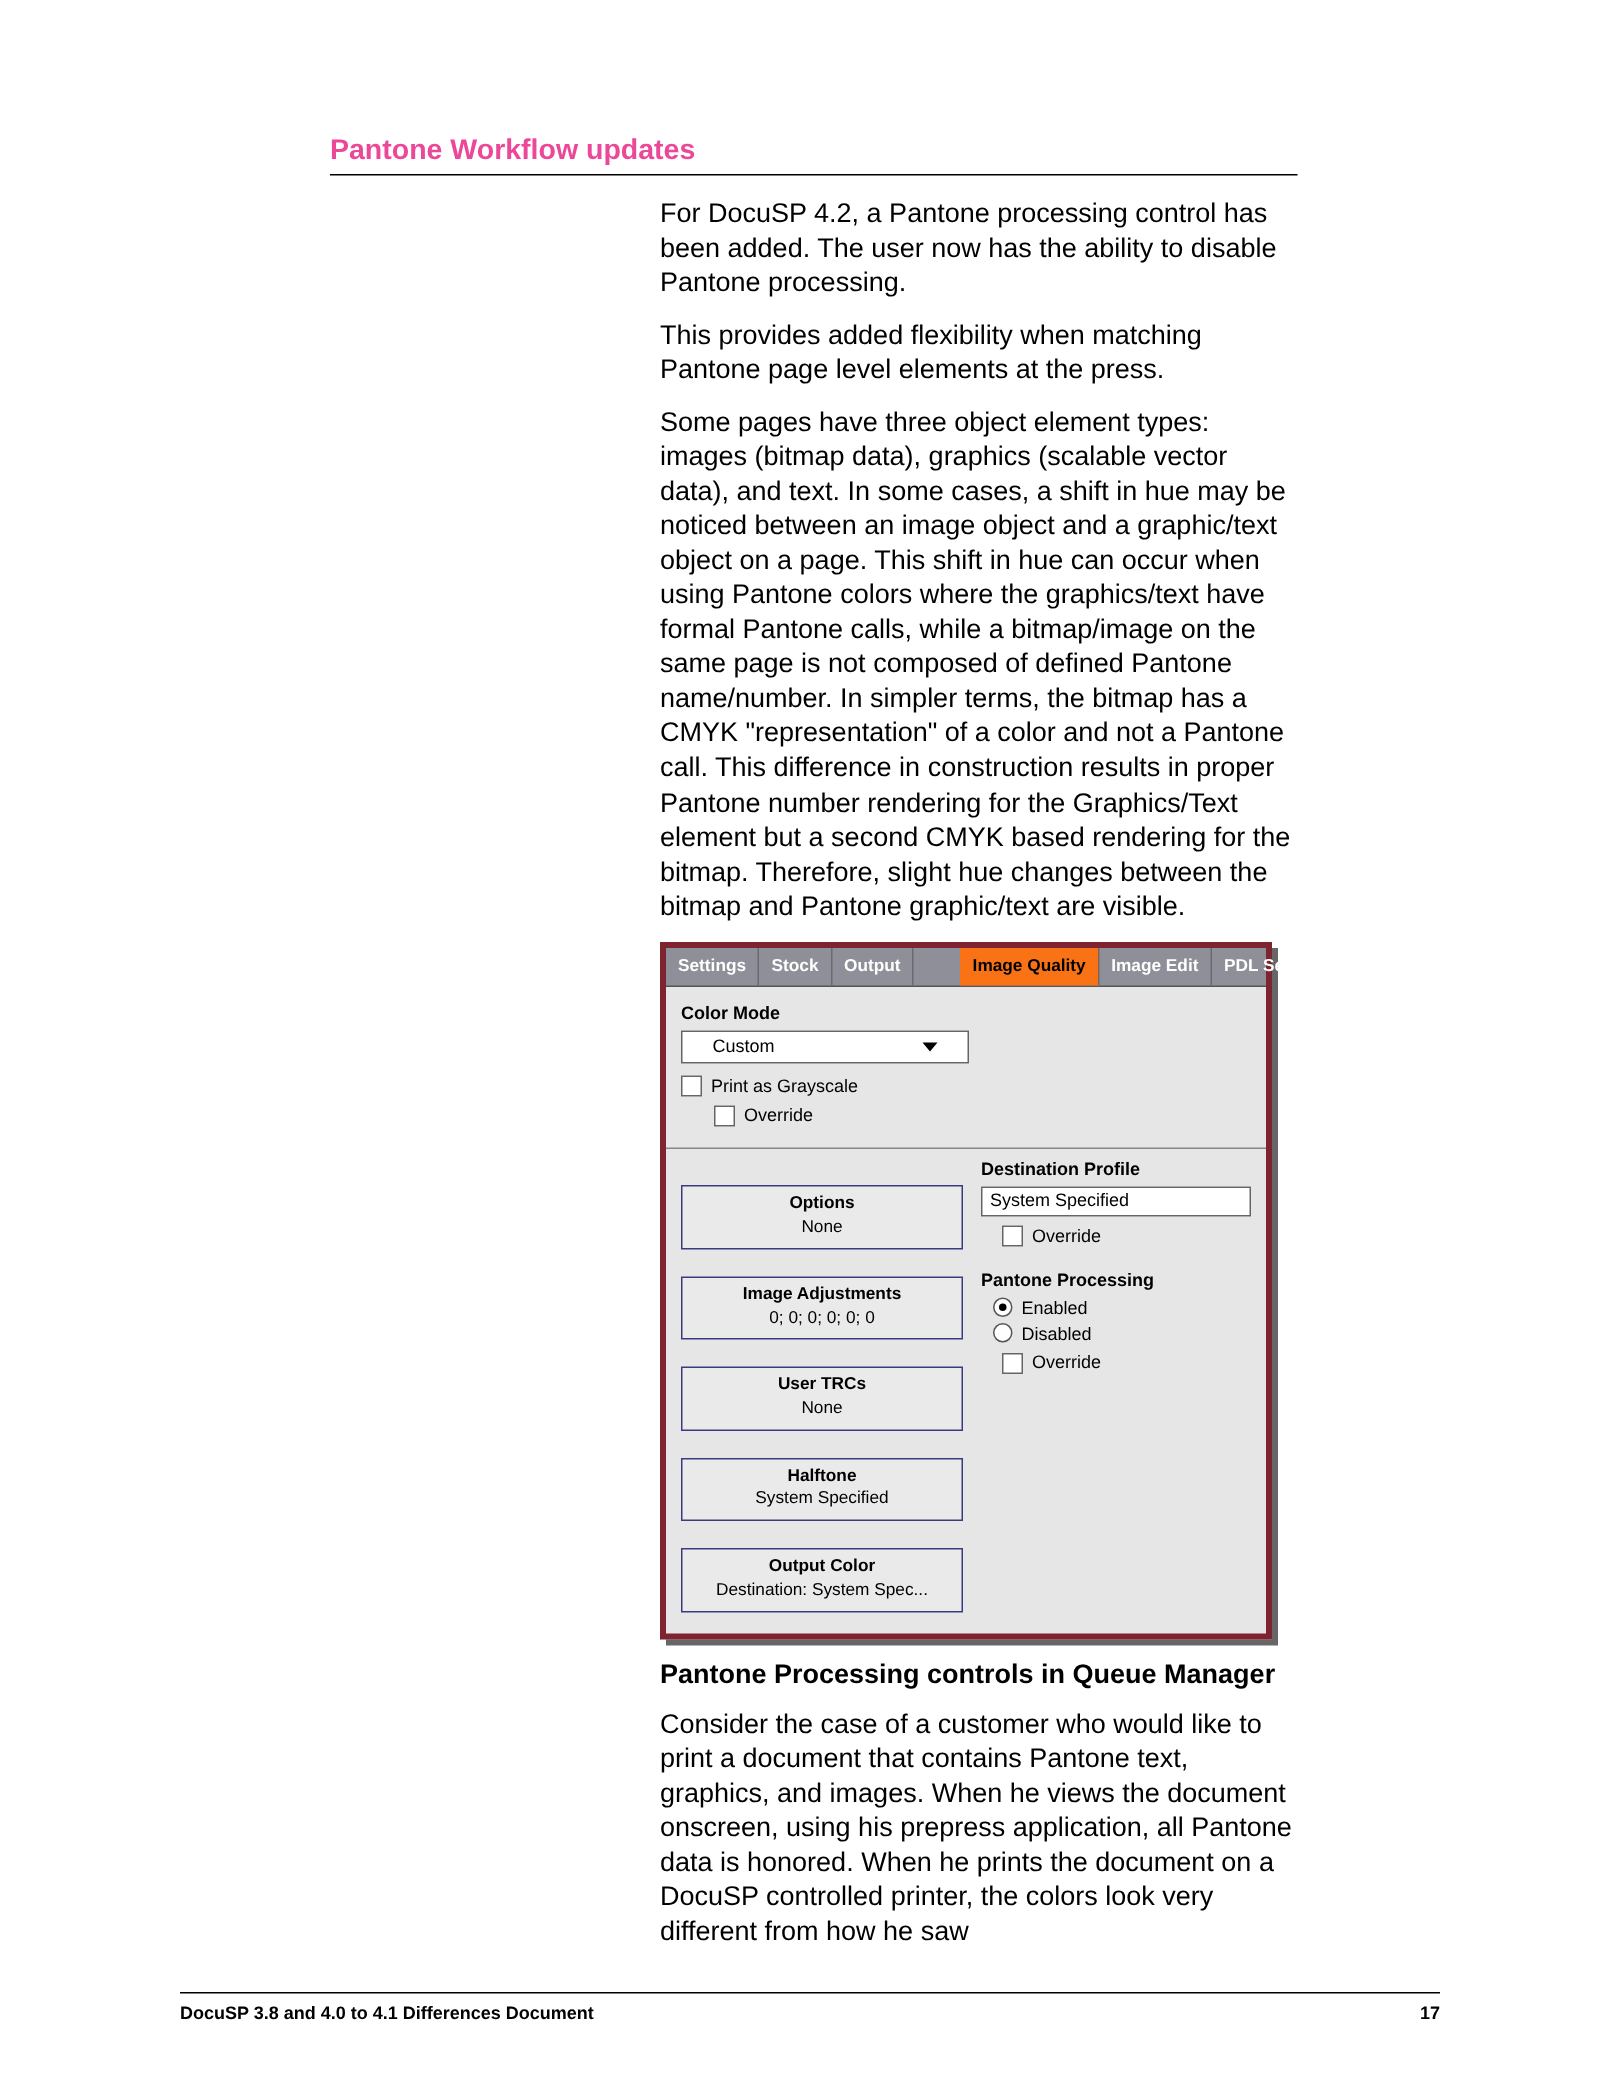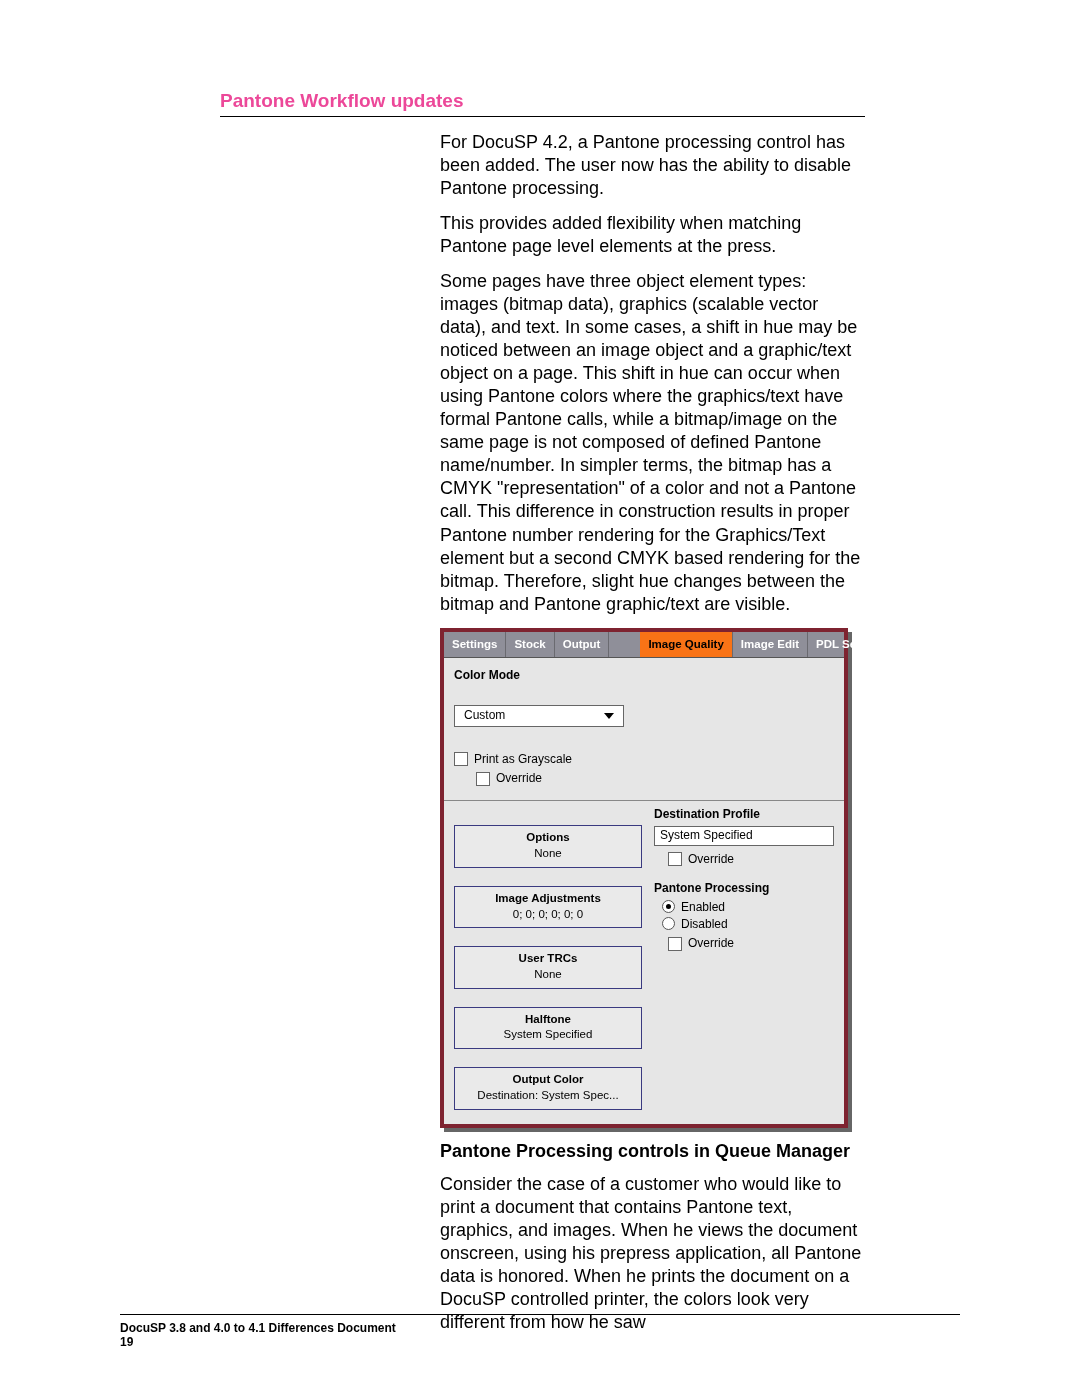--- a/index.html
+++ b/index.html
@@ -41,21 +41,20 @@
     position: absolute;
     left: 120px;
     right: 120px;
     bottom: 48px;
     border-top: 1px solid #000;
     padding-top: 6px;
     display: flex;
     justify-content: space-between;
     font-size: 12px;
     font-weight: bold;
-    flex-direction: column;
   }
 
   
   .dialog {
     width: 400px;
     margin: 6px 0 10px 0;
     border: 4px solid #7e2330;
     box-shadow: 4px 4px 0 rgba(0,0,0,0.6);
     background: #e6e6e6;
     font-family: "Helvetica", Arial, sans-serif;
@@ -80,43 +79,43 @@
     color: #000;
     margin-left: 31px;
   }
   .tab.last { border-right: none; flex: 0 0 auto; overflow: hidden; }
   .upper {
     padding: 10px 10px 14px 10px;
     border-bottom: 1px solid #888;
   }
   .blk-label { font-weight: bold; font-size: 12px; }
   .select {
-    margin-top: 21px;
+    margin-top: 3px;
     width: 150px;
     height: 20px;
     background: #fff;
     border: 1px solid #666;
     display: flex;
     align-items: center;
     justify-content: space-between;
-    padding: 0 9px;
+    padding: 0 20px;
     font-size: 12px;
   }
   .select .arrow {
     width: 0; height: 0;
     border-left: 5px solid transparent;
     border-right: 5px solid transparent;
     border-top: 6px solid #000;
   }
   .chk {
     display: flex;
     align-items: center;
     gap: 6px;
     font-size: 12px;
-    margin-top: 25px;
+    margin-top: 8px;
   }
   .chk.indent { margin-left: 22px; margin-top: 4px; }
   .chkbox {
     width: 12px; height: 12px;
     border: 1px solid #666;
     background: #fff;
   }
   .lower {
     display: flex;
     padding: 6px 10px 10px 10px;
@@ -255,15 +254,15 @@
       </div>
     </div>
 
     <div class="caption">Pantone Processing controls in Queue Manager</div>
 
     <p>Consider the case of a customer who would like to print a document that contains Pantone text, graphics, and images. When he views the document onscreen, using his prepress application, all Pantone data is honored. When he prints the document on a DocuSP controlled printer, the colors look very different from how he saw</p>
   </div>
 
   <div class="footer">
     <span>DocuSP 3.8 and 4.0 to 4.1 Differences Document</span>
-    <span>19</span>
+    <span>17</span>
   </div>
 </div>
 
 </body></html>

